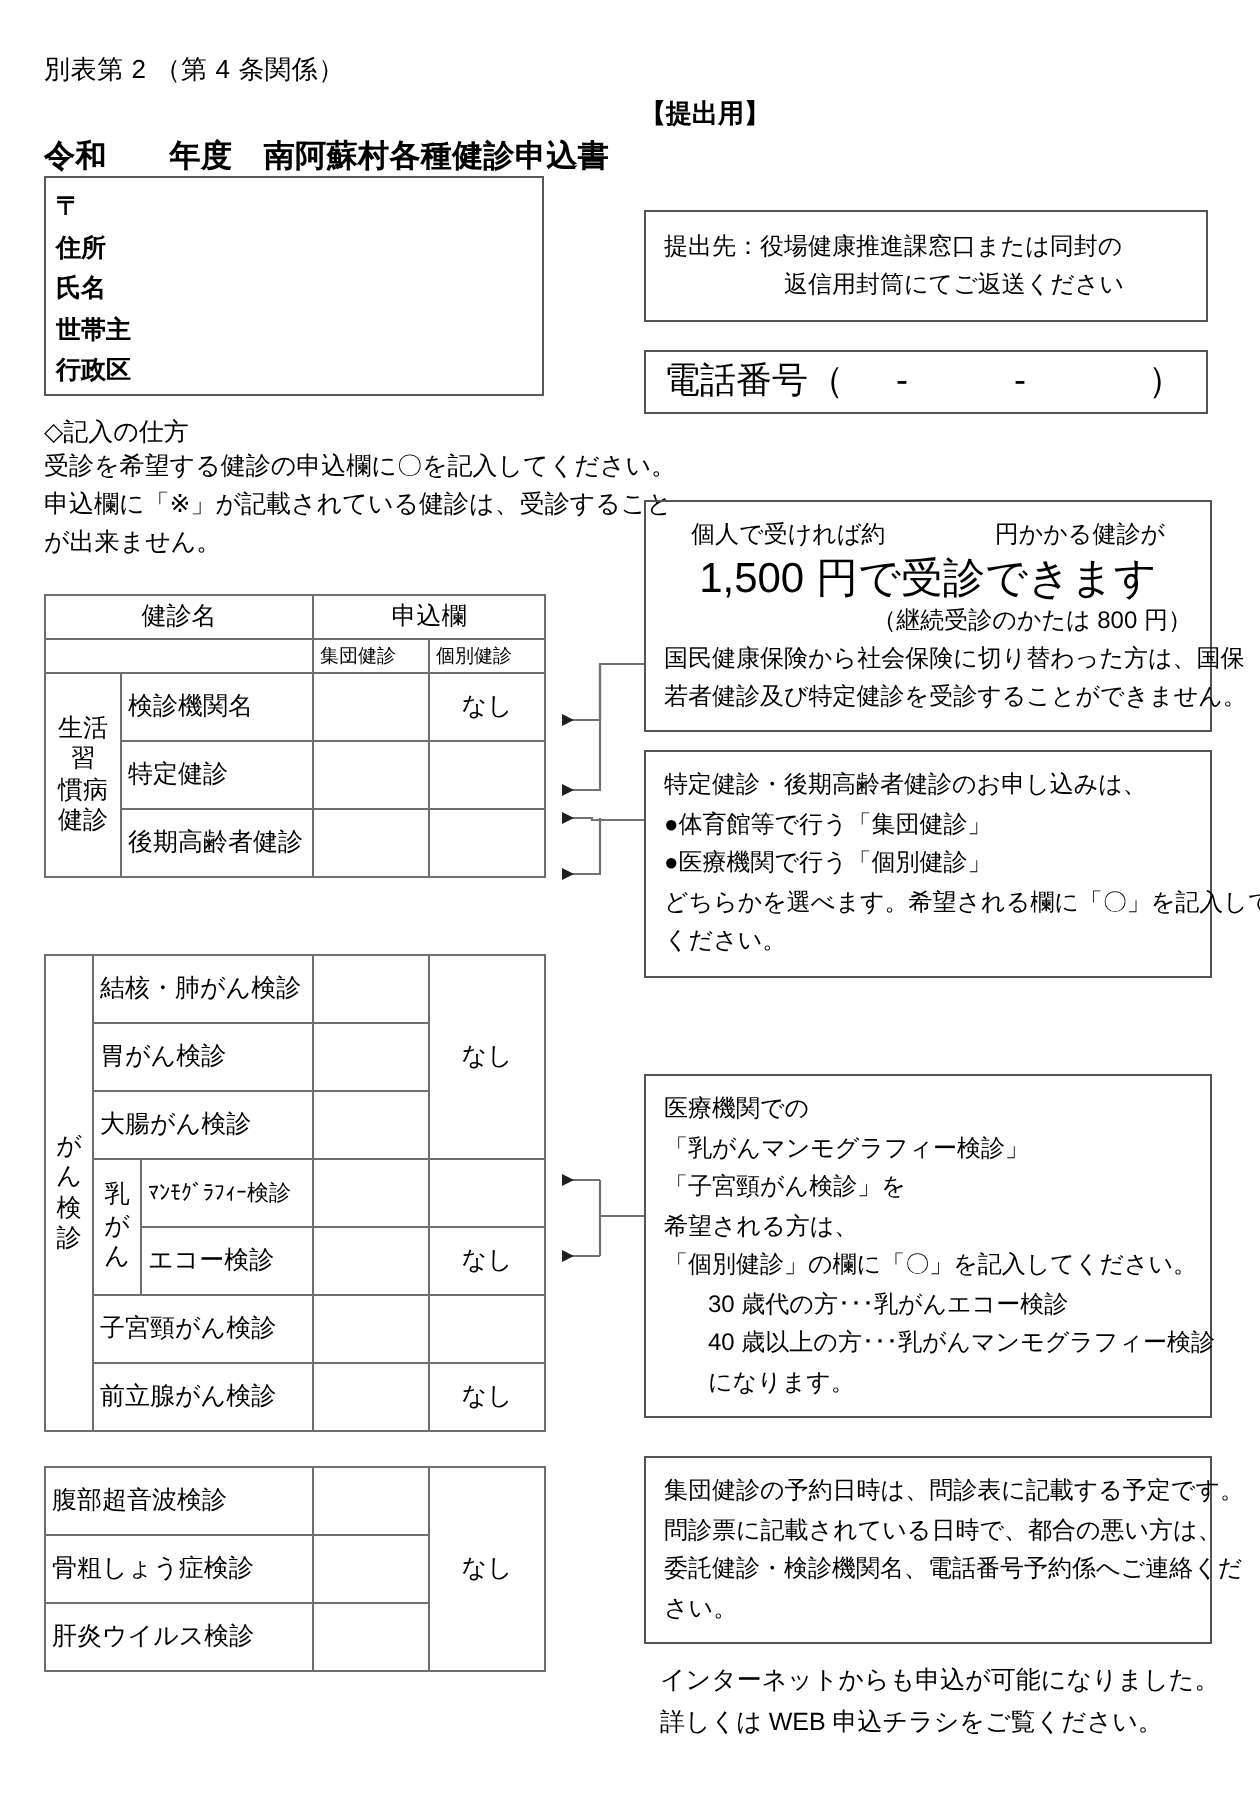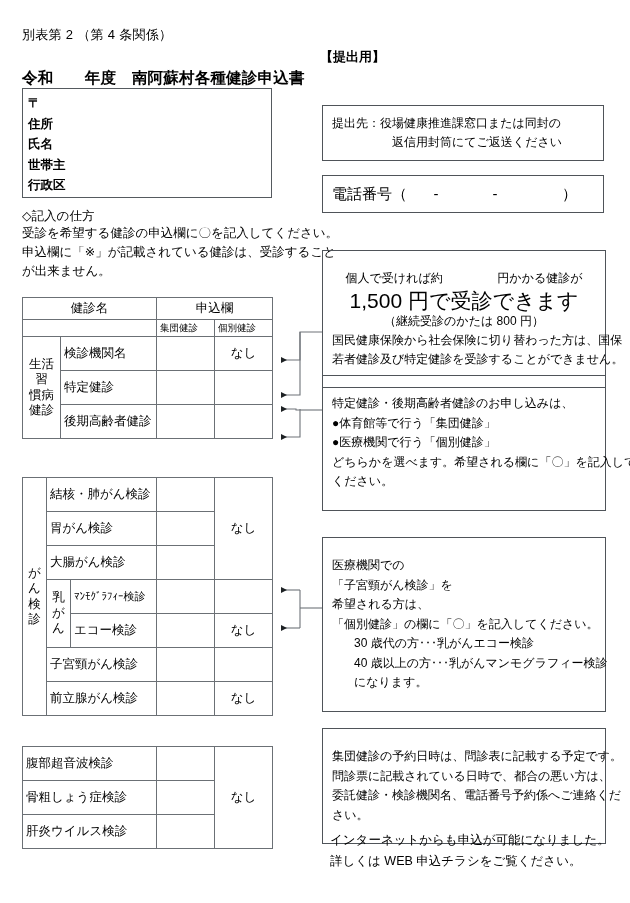--- a/index.html
+++ b/index.html
@@ -45,55 +45,55 @@
   table.form-tbl td, table.form-tbl th {
     border: 1px solid #6b7075;
     font-weight: 400;
     padding: 0 3px;
     vertical-align: middle;
   }
   .tbl-outer { border: 1.4px solid #53585d; }
 
   #tbl-seikatsu { left: 22px; top: 297px; width: 250px; }
   #tbl-gan      { left: 22px; top: 477px; width: 250px; }
-  #tbl-other    { left: 22px; top: 733px; width: 250px; margin-top: 13px; }
+  #tbl-other    { left: 22px; top: 733px; width: 250px; }
 
   .hdr-cell  { font-size: 12.5px; text-align: center; height: 22px; }
   .sub-hdr   { font-size: 9.5px;  text-align: left; height: 17px; }
   .name-cell { font-size: 12.5px; height: 34px; }
   .vert-cell { font-size: 12.5px; text-align: center; line-height: 17px; }
   .nashi     { font-size: 12.5px; text-align: center; }
   .mammo     { font-size: 11px; }
   .narrow-v  { font-size: 12.5px; text-align: center; line-height: 15.5px; width: 22px; }
 
   
   #submit-label { left: 320px; top: 48px; font-size: 13px; font-weight: 700; }
 
   .note-box {
     border: 1.3px solid #4f5459;
-    padding: 18px 9px;
+    padding: 7px 9px;
     font-size: 12px;
     line-height: 19.5px;
   }
   .note-box div { white-space: nowrap; }
 
   #box-submit-to { left: 322px; top: 105px; width: 282px; height: 56px;
                    display: flex; flex-direction: column; justify-content: center; }
   #box-phone     { left: 322px; top: 175px; width: 282px; height: 32px;
                    display: flex; align-items: center; }
-  #box-phone .phone-line { display: flex; align-items: flex-start; width: 100%; font-size: 15px; }
+  #box-phone .phone-line { display: flex; align-items: flex-start; width: 100%; font-size: 18px; }
   .ph-seg { display: inline-block; }
   .ph-gap1 { width: 58px; text-align: center; }
   .ph-gap2 { width: 60px; text-align: center; }
   .ph-gap3 { width: 52px; text-align: right; }
 
   #box-price { left: 322px; top: 250px; width: 284px; }
   #box-price .price-1 { text-align: center; font-size: 12px; }
   #box-price .price-2 { text-align: center; font-size: 21px; line-height: 23px; }
-  #box-price .price-3 { text-align: center; font-size: 12px; }
+  #box-price .price-3 { text-align: right; font-size: 12px; }
   #box-price .price-4 { font-size: 12px; line-height: 19px; }
 
   #box-tokutei { left: 322px; top: 375px; width: 284px; }
   #box-nyugan  { left: 322px; top: 537px; width: 284px; }
   #box-yoyaku  { left: 322px; top: 728px; width: 284px; }
   #box-nyugan .indent { padding-left: 22px; }
 
   #internet-note { left: 330px; top: 830px; font-size: 12.5px; line-height: 21px; }
   #internet-note div { white-space: nowrap; }
 
@@ -261,20 +261,21 @@
   <div class="abs note-box" id="box-tokutei">
     <div>特定健診・後期高齢者健診のお申し込みは、</div>
     <div>●体育館等で行う「集団健診」</div>
     <div>●医療機関で行う「個別健診」</div>
     <div>どちらかを選べます。希望される欄に「〇」を記入して</div>
     <div>ください。</div>
   </div>
 
   <div class="abs note-box" id="box-nyugan">
     <div>医療機関での</div>
+    <div>「乳がんマンモグラフィー検診」</div>
     <div>「子宮頸がん検診」を</div>
     <div>希望される方は、</div>
     <div>「個別健診」の欄に「〇」を記入してください。</div>
     <div class="indent">30 歳代の方･･･乳がんエコー検診</div>
     <div class="indent">40 歳以上の方･･･乳がんマンモグラフィー検診</div>
     <div class="indent">になります。</div>
   </div>
 
   <div class="abs note-box" id="box-yoyaku">
     <div>集団健診の予約日時は、問診表に記載する予定です。</div>

